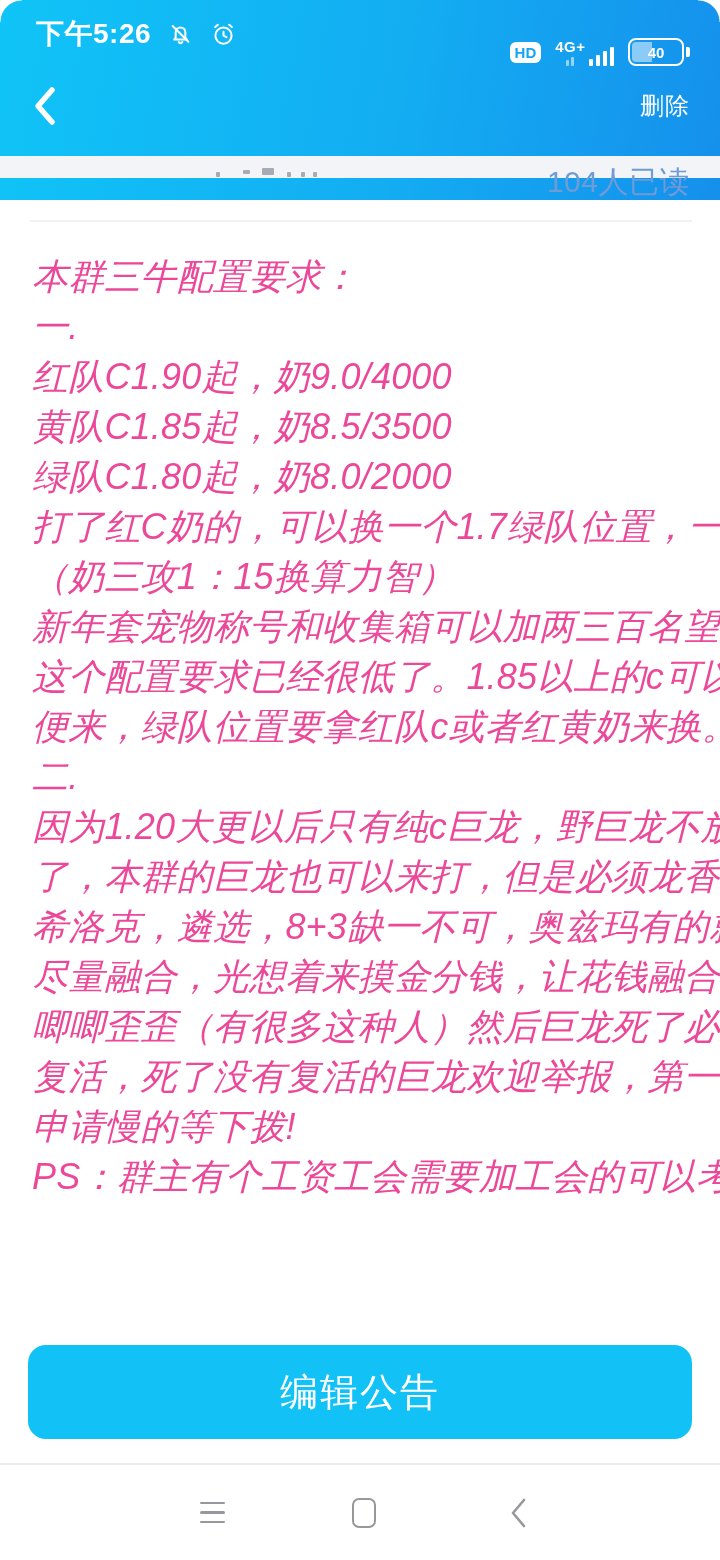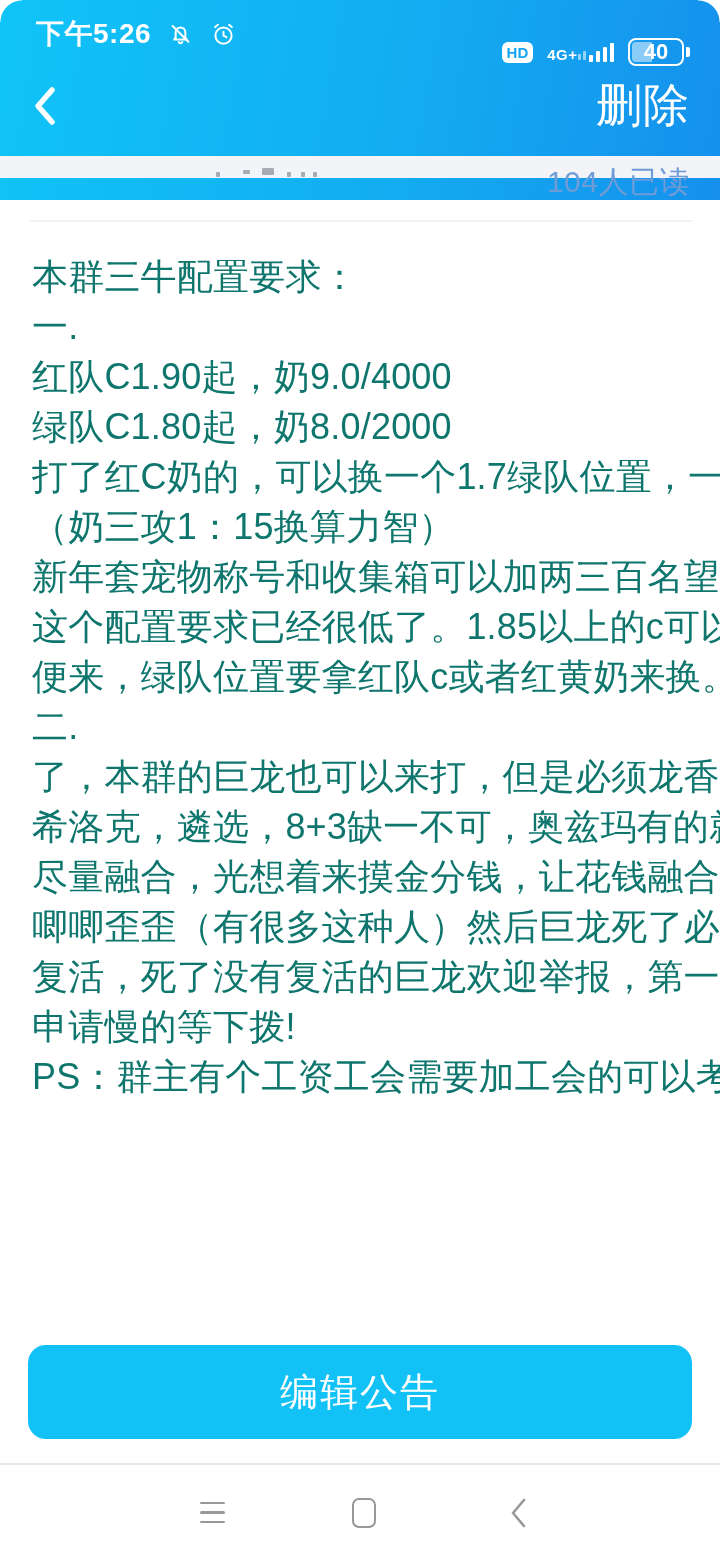--- a/index.html
+++ b/index.html
@@ -21,41 +21,41 @@
     display:flex; align-items:center; padding:0 36px;
   }
   .sb-time { font-size:28px; font-weight:700; letter-spacing:0.5px; }
   .sb-icon { display:inline-flex; margin-left:16px; }
   .sb-right { margin-left:auto; display:flex; align-items:center;margin-top:36px; }
   .hd-badge {
     background:#fff; color:#16a5f0; font-size:15px; font-weight:800;
     border-radius:6px; padding:2px 5px; line-height:17px;
   }
   .net { display:flex; align-items:flex-end; margin-left:14px; }
-  .net-left { display:flex; flex-direction:row; align-items:center; margin-right:3px; }
+  .net-left { display:flex; flex-direction:column; align-items:center; margin-right:3px; }
   .net-type { font-size:15px; font-weight:800; line-height:15px; letter-spacing:0.5px; }
   .net-dual { display:flex; align-items:flex-end; gap:2px; margin-top:3px; opacity:.55; }
   .net-dual i { display:block; width:3px; background:#fff; border-radius:1px; }
   .bars { display:flex; align-items:flex-end; gap:2.5px; }
   .bars i { display:block; width:4.5px; background:#fff; border-radius:1px; }
   .battery { position:relative; margin-left:14px; width:56px; height:28px;
     border:2.5px solid #fff; border-radius:8px;
     display:flex; align-items:center; justify-content:center; }
   .battery .fill { position:absolute; left:2px; top:2px; bottom:2px; width:38%;
     background:rgba(255,255,255,.5); border-radius:4px 0 0 4px; }
-  .battery .pct { position:relative; font-size:22px; font-weight:800; }
+  .battery .pct { position:relative; font-size:15px; font-weight:800; }
   .battery .nub { position:absolute; right:-8px; top:7px; width:4px; height:10px;
     background:#fff; border-radius:0 2px 2px 0; }
 
   .appbar {
     position:absolute; top:58px; left:0; width:100%; height:96px;
     display:flex; align-items:center; justify-content:space-between; padding:0 30px;
   }
   .back-btn { width:40px; height:44px; display:flex; align-items:center; }
-  .action-btn { font-size:46px; color:#fff; letter-spacing:1px; }
+  .action-btn { font-size:24px; color:#fff; letter-spacing:1px; }
 
   
   .corner { position:absolute; width:22px; height:22px; z-index:50; }
   .corner.tl { top:0; left:0;  background:radial-gradient(circle at 100% 100%, transparent 21px, #fff 22px); }
   .corner.tr { top:0; right:0; background:radial-gradient(circle at 0% 100%, transparent 21px, #fff 22px); }
 
   
   .substrip { position:absolute; top:156px; left:0; width:100%; height:22px; background:#f2f4f7; }
   .clip-marks { position:absolute; top:168px; left:0; width:100%; height:12px; }
   .clip-marks i { position:absolute; background:#8d949e; opacity:.75; border-radius:1px; }
@@ -63,22 +63,22 @@
   .read-count {
     position:absolute; top:162px; right:30px;
     font-size:30px; color:#6f9bd6; letter-spacing:0.5px;text-align:right;
   }
 
   .meta-divider { position:absolute; top:220px; left:30px; right:28px; height:2px; background:#f0f1f4; }
 
   
   .content { position:absolute; top:252px; left:32px; right:26px; }
   .ann-line {
-    font-size:36px; line-height:50px; color:#0f766e;
-    white-space:nowrap; overflow:visible; letter-spacing:0.2px;
+    font-size:36px; line-height:50px; color:#ec4899;
+    white-space:nowrap; overflow:visible; letter-spacing:0.2px;font-style:italic;
   }
 
   
   .edit-btn {
     position:absolute; top:1345px; left:28px; right:28px; height:94px;
     background:#12c1f5; border-radius:18px; border:none;
     display:flex; align-items:center; justify-content:center;
     color:#fff; font-size:38px; letter-spacing:2px;
     font-family:"Liberation Sans", sans-serif;
   }
@@ -165,27 +165,29 @@
     <i style="left:313px; top:4px; width:4px;  height:5px;"></i>
   </div>
   <span class="read-count">104人已读</span>
 
   <div class="meta-divider"></div>
 
   <div class="content">
       <div class="ann-line">本群三牛配置要求：</div>
       <div class="ann-line">一.</div>
       <div class="ann-line">红队C1.90起，奶9.0/4000</div>
+      <div class="ann-line">黄队C1.85起，奶8.5/3500</div>
       <div class="ann-line">绿队C1.80起，奶8.0/2000</div>
       <div class="ann-line">打了红C奶的，可以换一个1.7绿队位置，一波</div>
       <div class="ann-line">（奶三攻1：15换算力智）</div>
       <div class="ann-line">新年套宠物称号和收集箱可以加两三百名望，</div>
       <div class="ann-line">这个配置要求已经很低了。1.85以上的c可以随</div>
       <div class="ann-line">便来，绿队位置要拿红队c或者红黄奶来换。</div>
       <div class="ann-line">二.</div>
+      <div class="ann-line">因为1.20大更以后只有纯c巨龙，野巨龙不放</div>
       <div class="ann-line">了，本群的巨龙也可以来打，但是必须龙香，</div>
       <div class="ann-line">希洛克，遴选，8+3缺一不可，奥兹玛有的就</div>
       <div class="ann-line">尽量融合，光想着来摸金分钱，让花钱融合就</div>
       <div class="ann-line">唧唧歪歪（有很多这种人）然后巨龙死了必须</div>
       <div class="ann-line">复活，死了没有复活的巨龙欢迎举报，第一次</div>
       <div class="ann-line">申请慢的等下拨!</div>
       <div class="ann-line">PS：群主有个工资工会需要加工会的可以考虑</div>
     </div>
 
   <button class="edit-btn">编辑公告</button>

